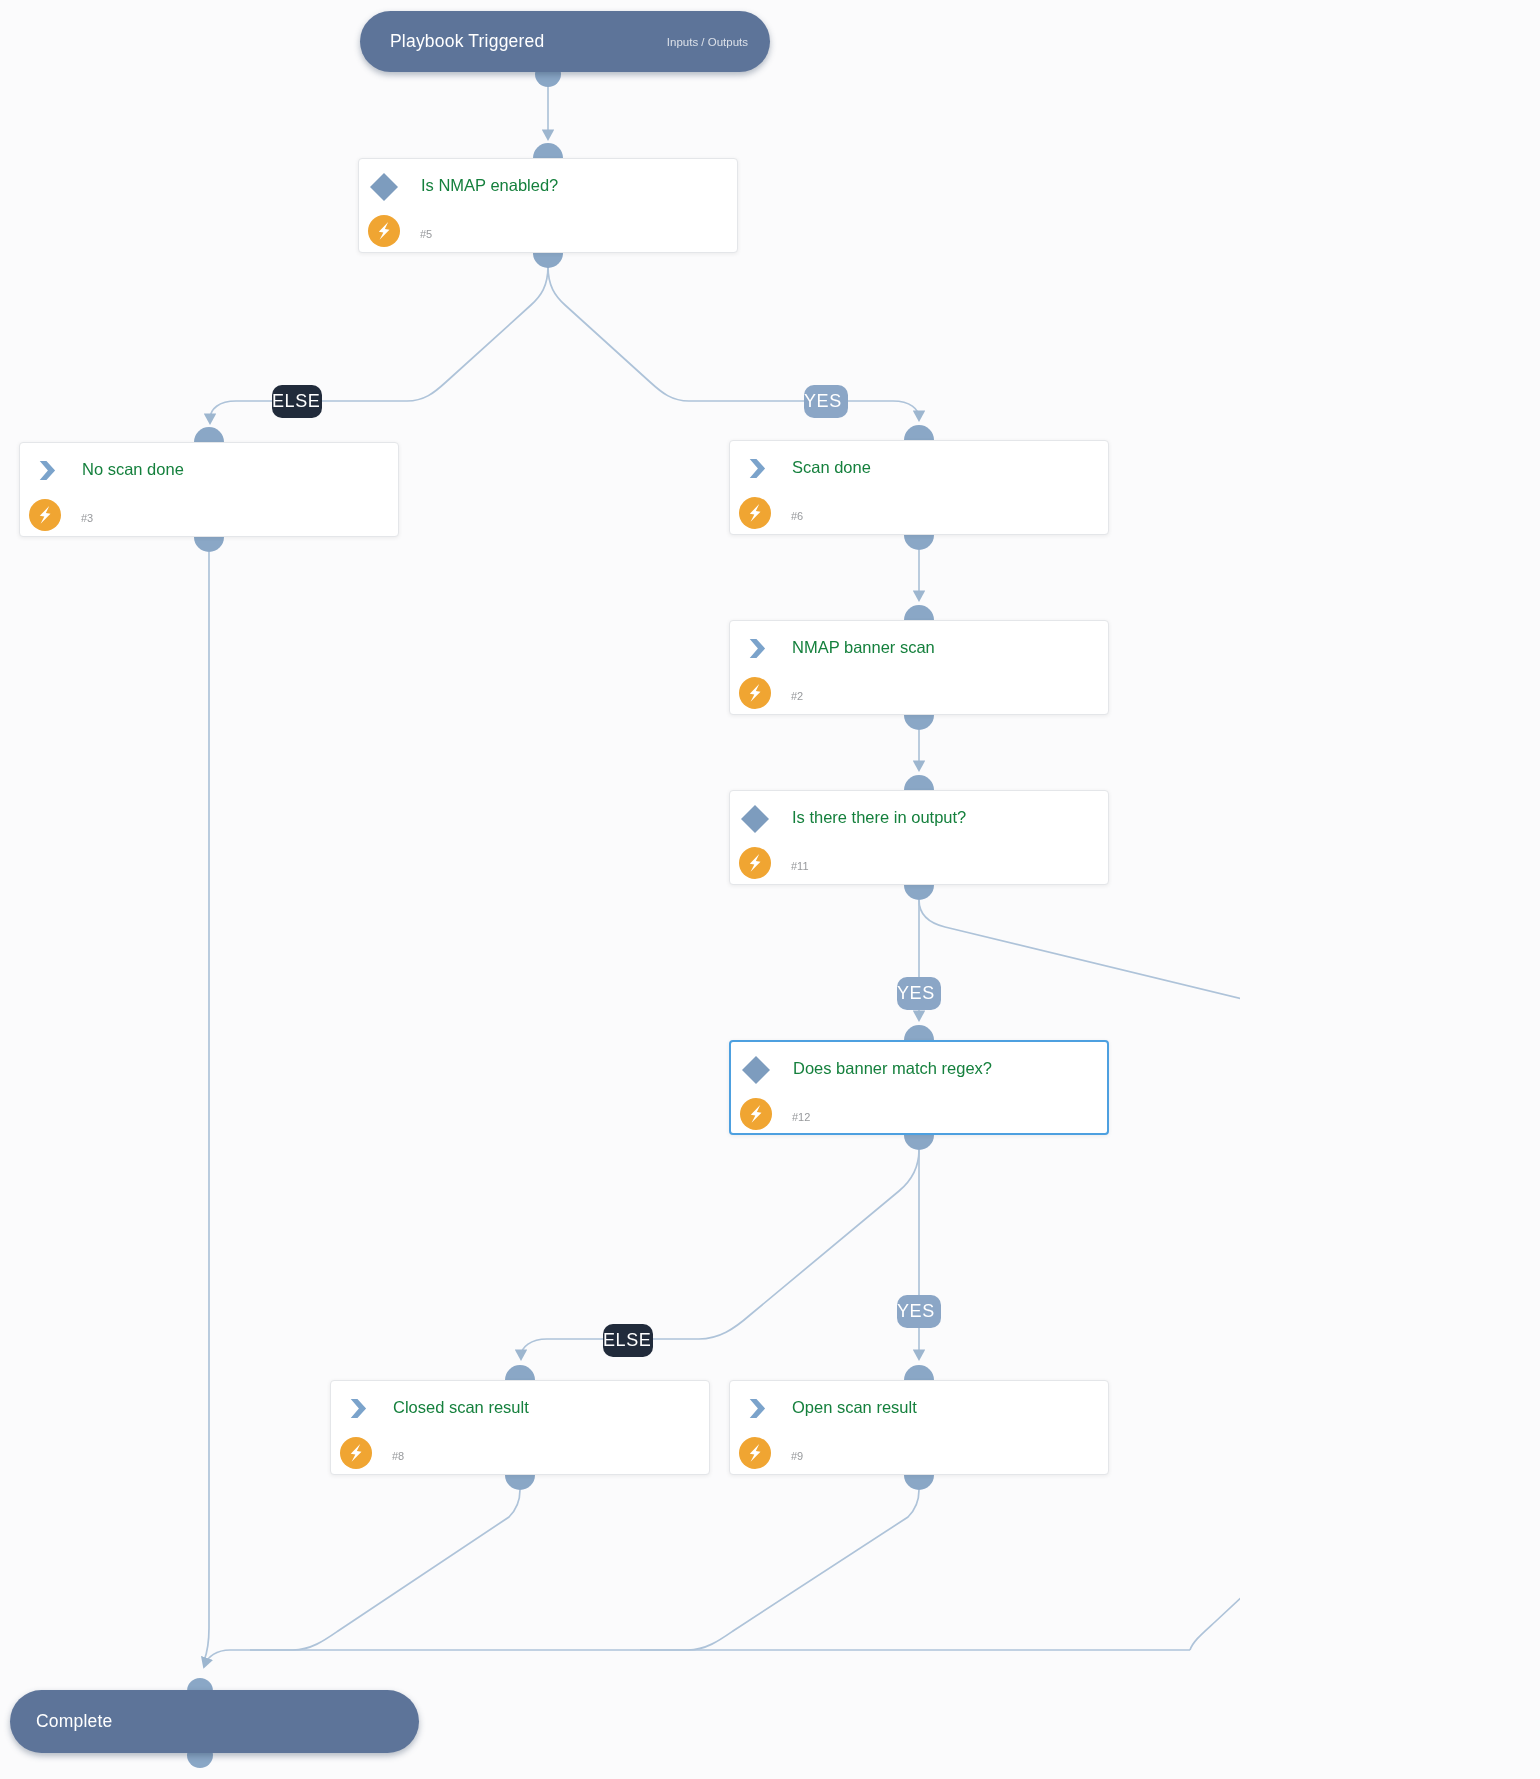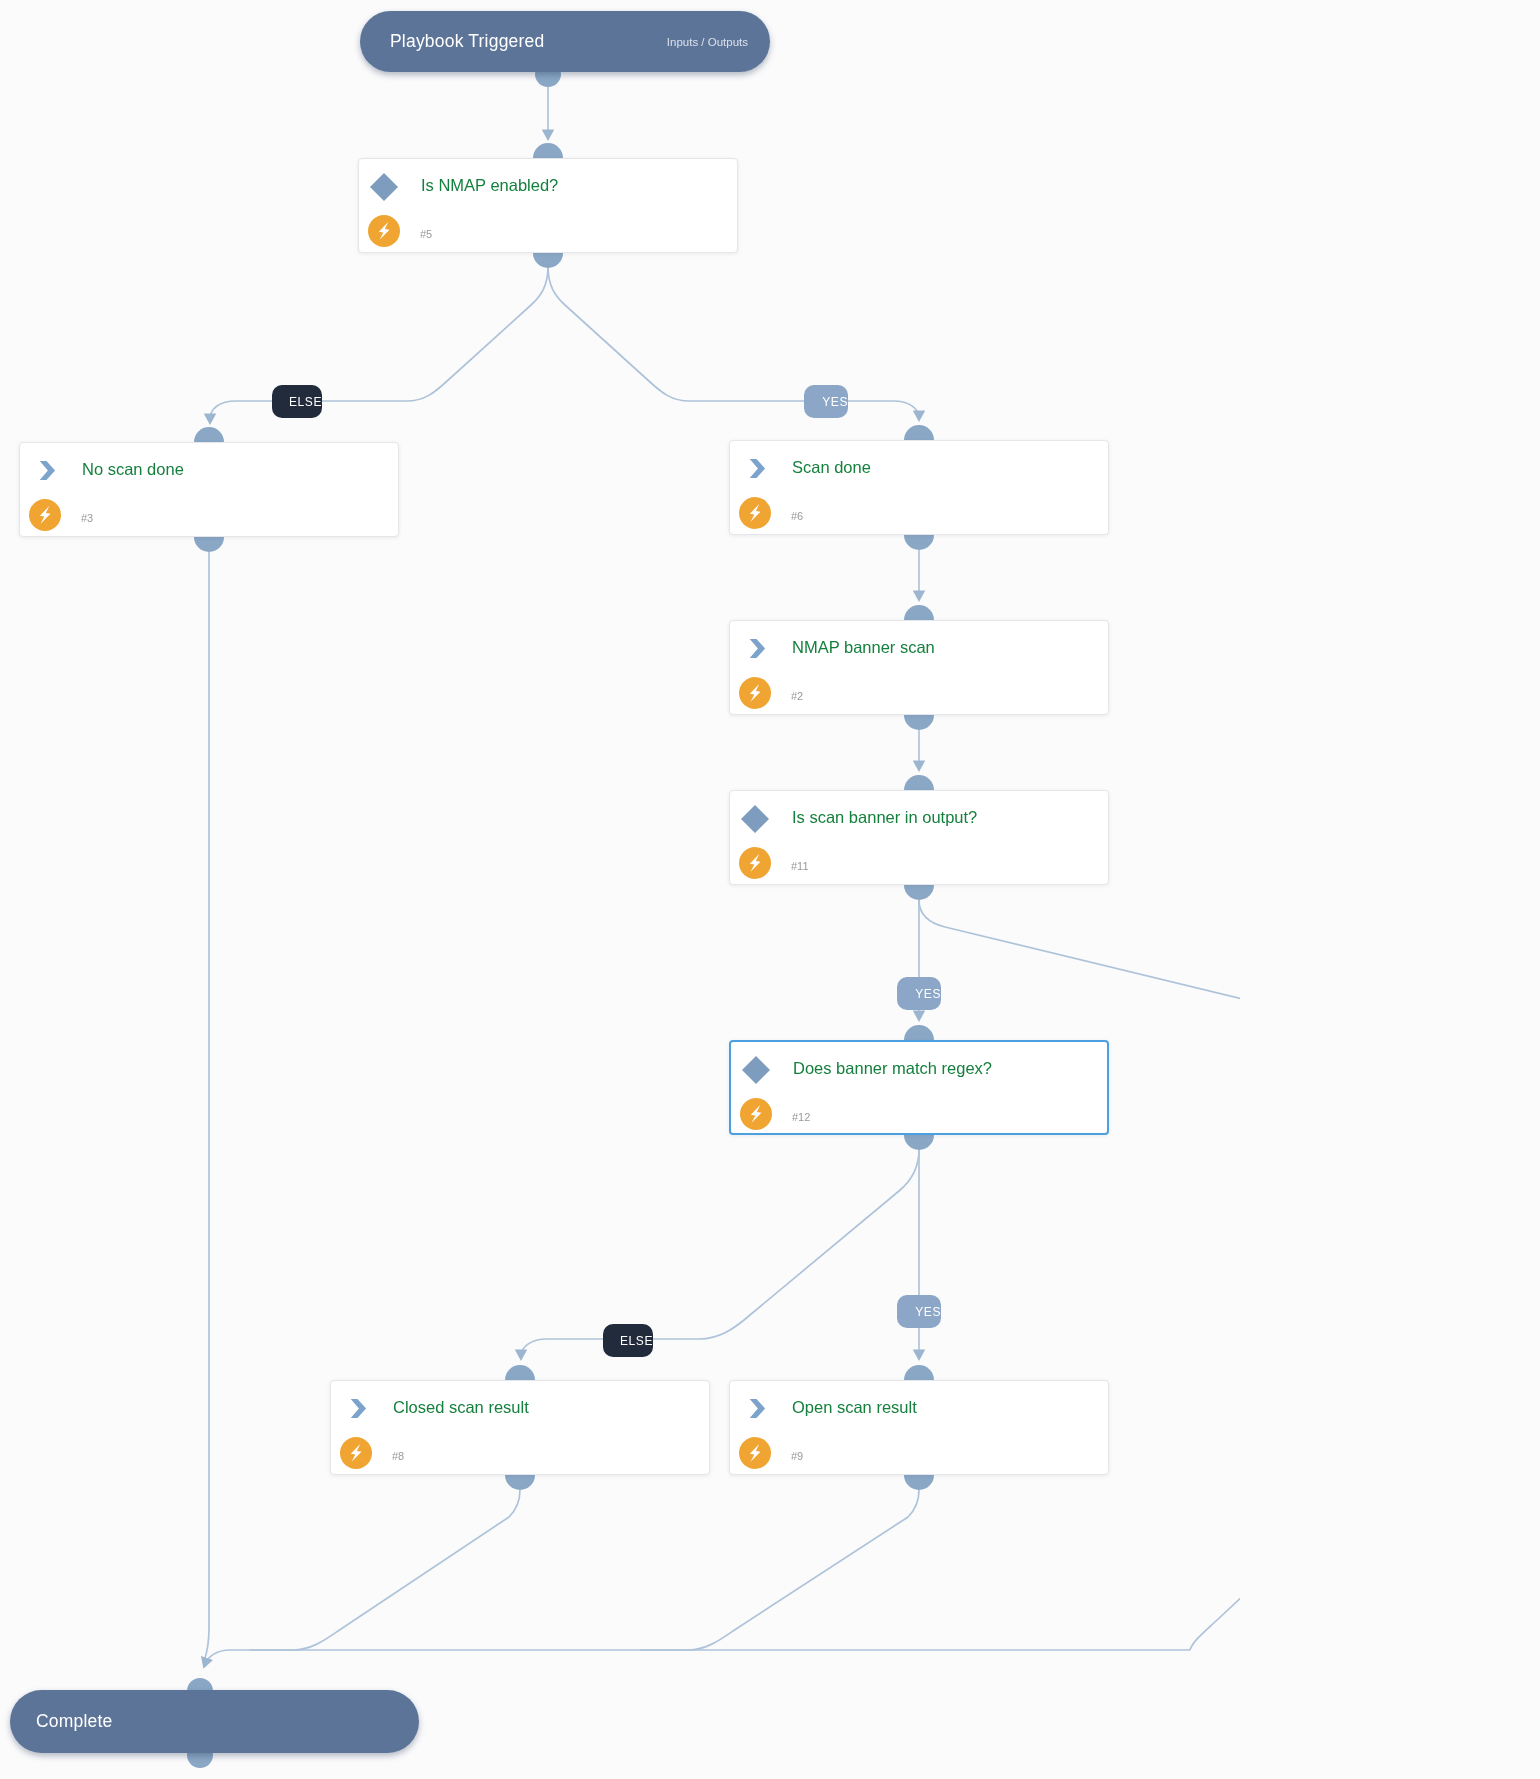--- a/index.html
+++ b/index.html
@@ -36,22 +36,22 @@
   .ntitle{
     position:absolute;left:62px;top:17px;font-size:16.5px;color:#15803d;
     white-space:nowrap;
   }
   .nbolt{position:absolute;left:9px;top:56px;width:32px;height:32px;display:block;}
   .nid{position:absolute;left:61px;top:69px;font-size:11px;color:#97999c;}
 
   
   .badge{
     position:absolute;z-index:4;height:33px;border-radius:10px;
-    display:flex;align-items:center;justify-content:flex-end;
-    color:#fff;font-size:12px;letter-spacing:.6px;
+    display:flex;align-items:center;justify-content:flex-start;
+    color:#fff;font-size:18px;letter-spacing:.6px;
   }
   .badge.yes{background:#8ba6c6;width:44px;}
   .badge.else{background:#212b3b;width:50px;}
 </style>
 </head>
 <body>
 
 <div class="canvas">
 
   <svg class="edges" width="1540" height="1779">
@@ -179,21 +179,21 @@
     </span>
     <span class="nid">#2</span>
   </div>
 
   <div class="node" style="left:729px;top:790px;">
     <span class="nicon">
       <svg width="30" height="30" viewBox="0 0 30 30">
           <polygon points="15,1 29,15 15,29 1,15" fill="#7d9cbe"></polygon>
         </svg>
     </span>
-    <span class="ntitle">Is scan banner in output?</span>
+    <span class="ntitle">Is there there in output?</span>
     <span class="nbolt">
       <svg width="32" height="32" viewBox="0 0 32 32">
           <circle cx="16" cy="16" r="16" fill="#f0a532"></circle>
           <path d="M18.6,6.5 L11,17.6 L15.6,17.6 L13.2,25.5 L21.2,13.9 L16.5,13.9 L18.6,6.5 z" fill="#fff" transform="rotate(10 16 16)"></path>
         </svg>
     </span>
     <span class="nid">#11</span>
   </div>
 
   <div class="node selected" style="left:729px;top:1040px;">

